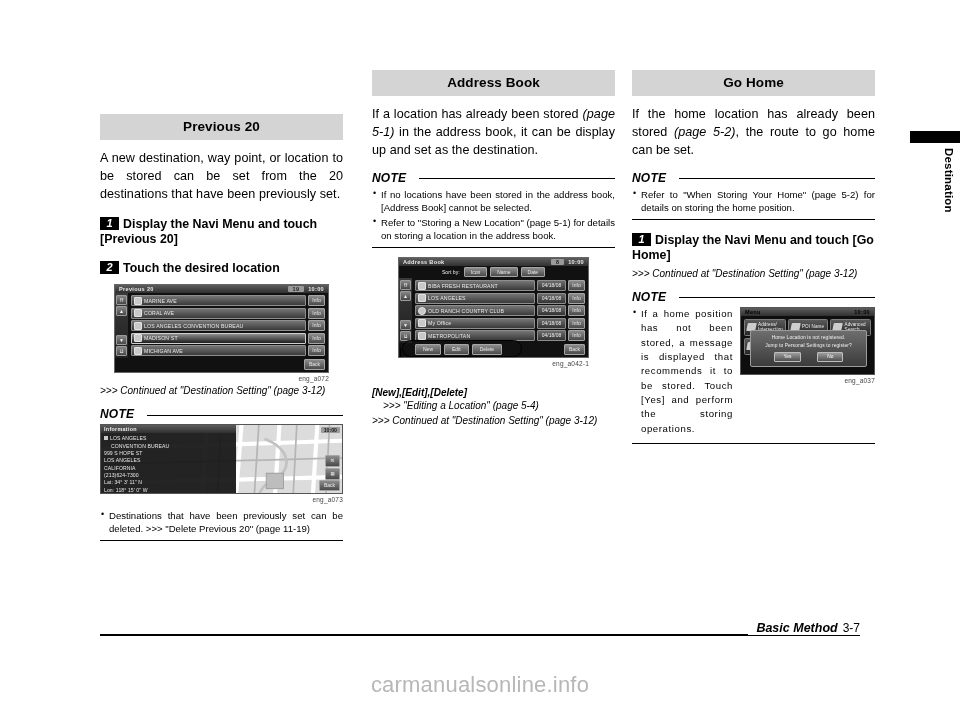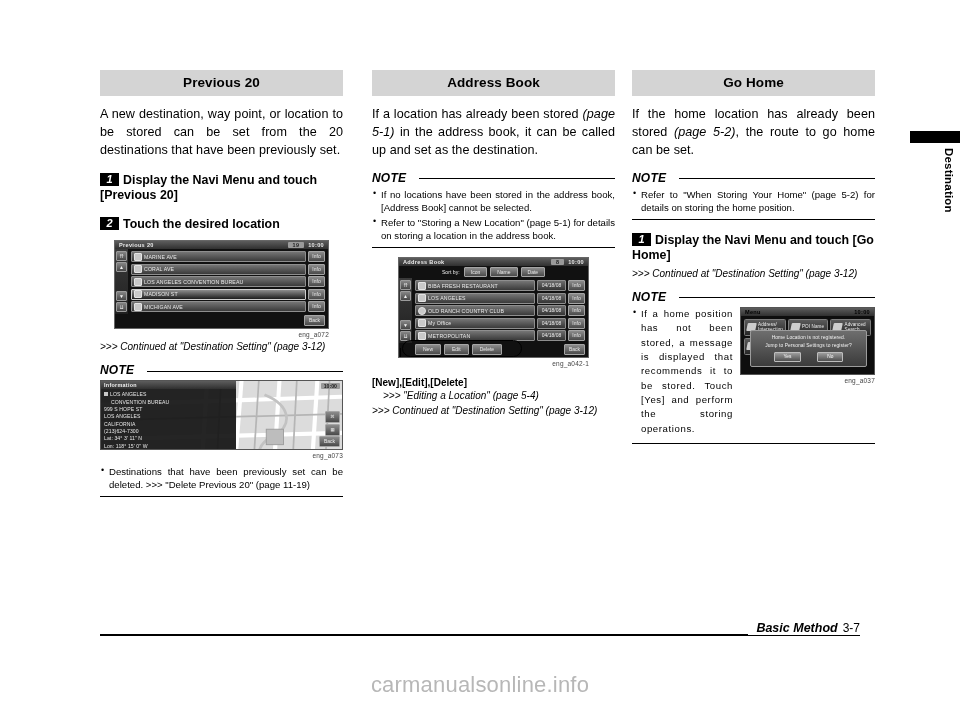--- a/index.html
+++ b/index.html
@@ -19,21 +19,21 @@
     position: absolute;
     inset: 0;
   }
 
   
   .col {
     position: absolute;
     top: 70px;
     width: 243px;
   }
-  .col-left  { left: 100px; }
+  .col-left  { left: 100px; margin-top: 44px; }
   .col-mid   { left: 372px; }
   .col-right { left: 632px; }
 
   
   .sec-head {
     background: #d4d4d4;
     text-align: center;
     font-weight: bold;
     font-size: 13.5px;
     padding: 5px 0 6px 0;
@@ -468,22 +468,23 @@
     font-size: 4.8px;
     color: #fff;
     padding: 0 9px;
     height: 8px;
     line-height: 8px;
   }
 
   
   .bracket-label {
     font-weight: bold;
+    font-style: italic;
     font-size: 10px;
-    margin-top: 10px;
+    margin-top: 20px;
   }
   .sub-ref {
     font-size: 10px;
     font-style: italic;
     margin-top: 2px;
     padding-left: 11px;
   }
 
   
   .edge-tab {
@@ -679,21 +680,21 @@
         <div class="bullet-item" style="margin-top:6px;">Destinations that have been previously set can be deleted. &gt;&gt;&gt; "Delete Previous 20" (page 11-19)</div>
       </div>
       <div class="note-closing-rule"></div>
     </div>
   </div>
 
   <div class="col col-mid">
 
     <div class="sec-head">Address Book</div>
 
-    <p class="lead"><span>If a location has already been stored </span><span class="ital">(page 5-1)</span><span> in the address book, it can be called up and set as the destination.</span></p>
+    <p class="lead"><span>If a location has already been stored </span><span class="ital">(page 5-1)</span><span> in the address book, it can be display up and set as the destination.</span></p>
 
     <div class="note-wrap">
       <div class="note-title-row">
         <span class="note-title">NOTE</span>
         <span class="note-rule"></span>
       </div>
       <div class="note-body">
         <div class="bullet-item">If no locations have been stored in the address book, [Address Book] cannot be selected.</div>
         <div class="bullet-item">Refer to "Storing a New Location" (page 5-1) for details on storing a location in the address book.</div>
       </div>

